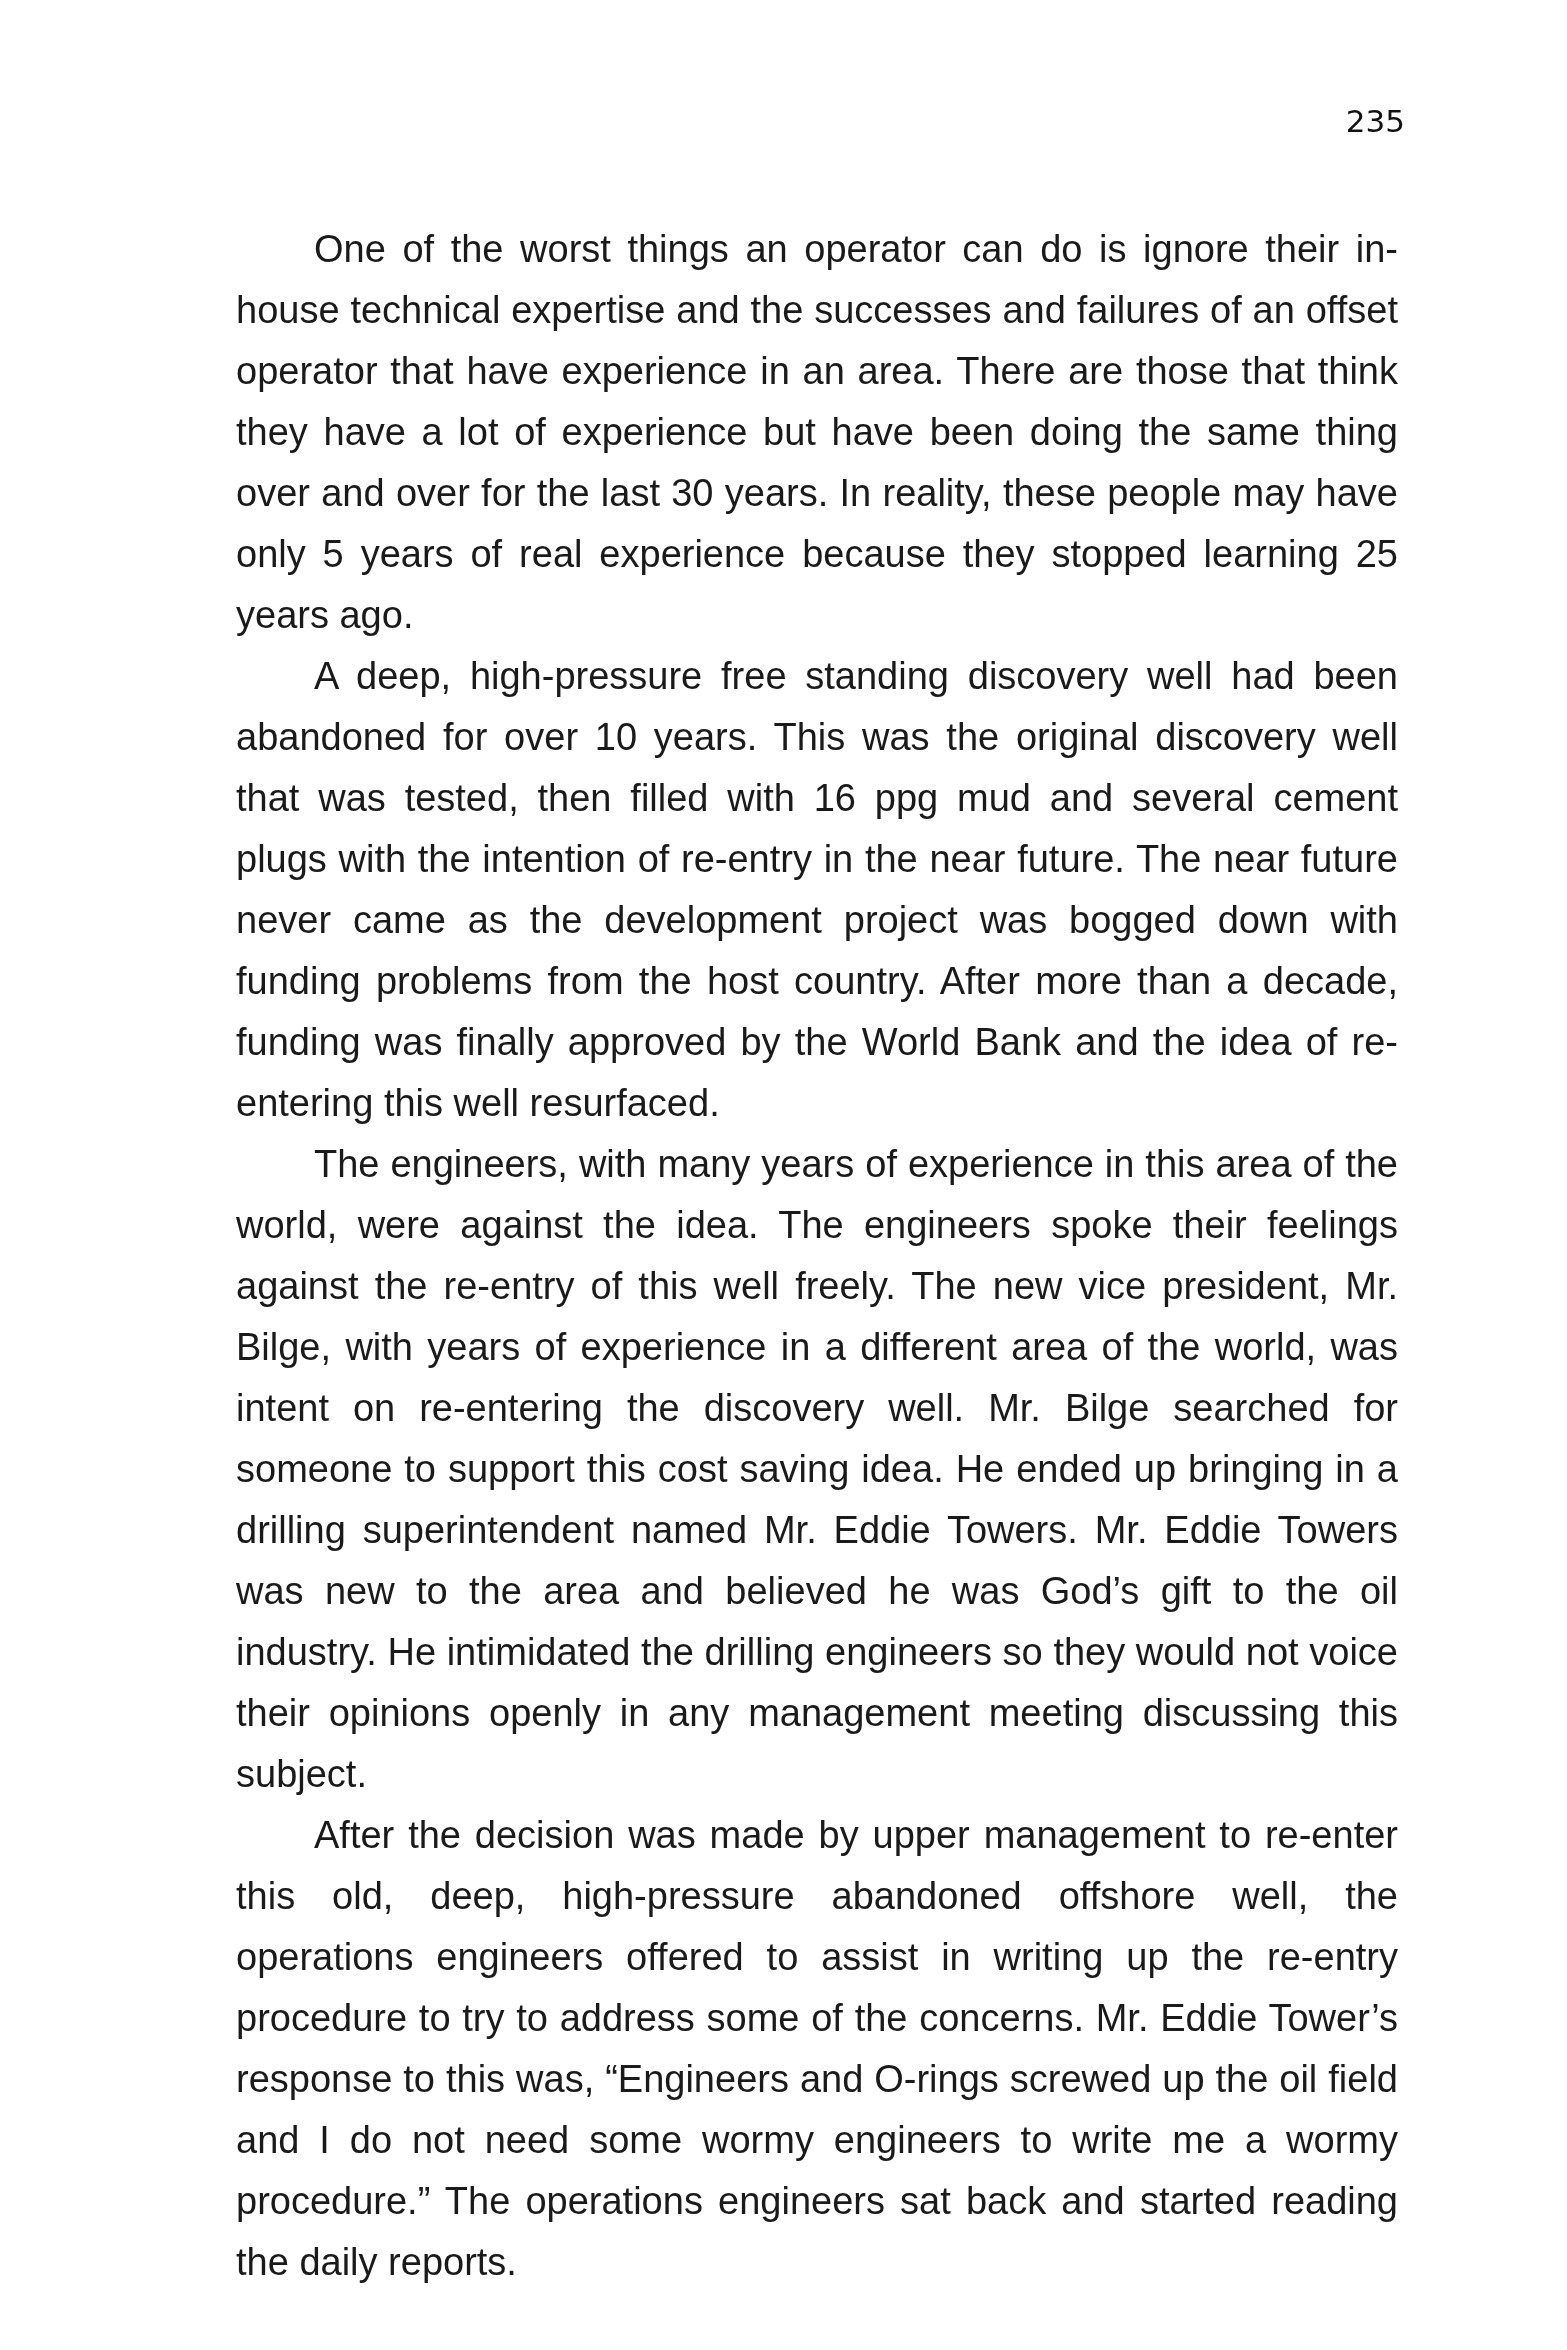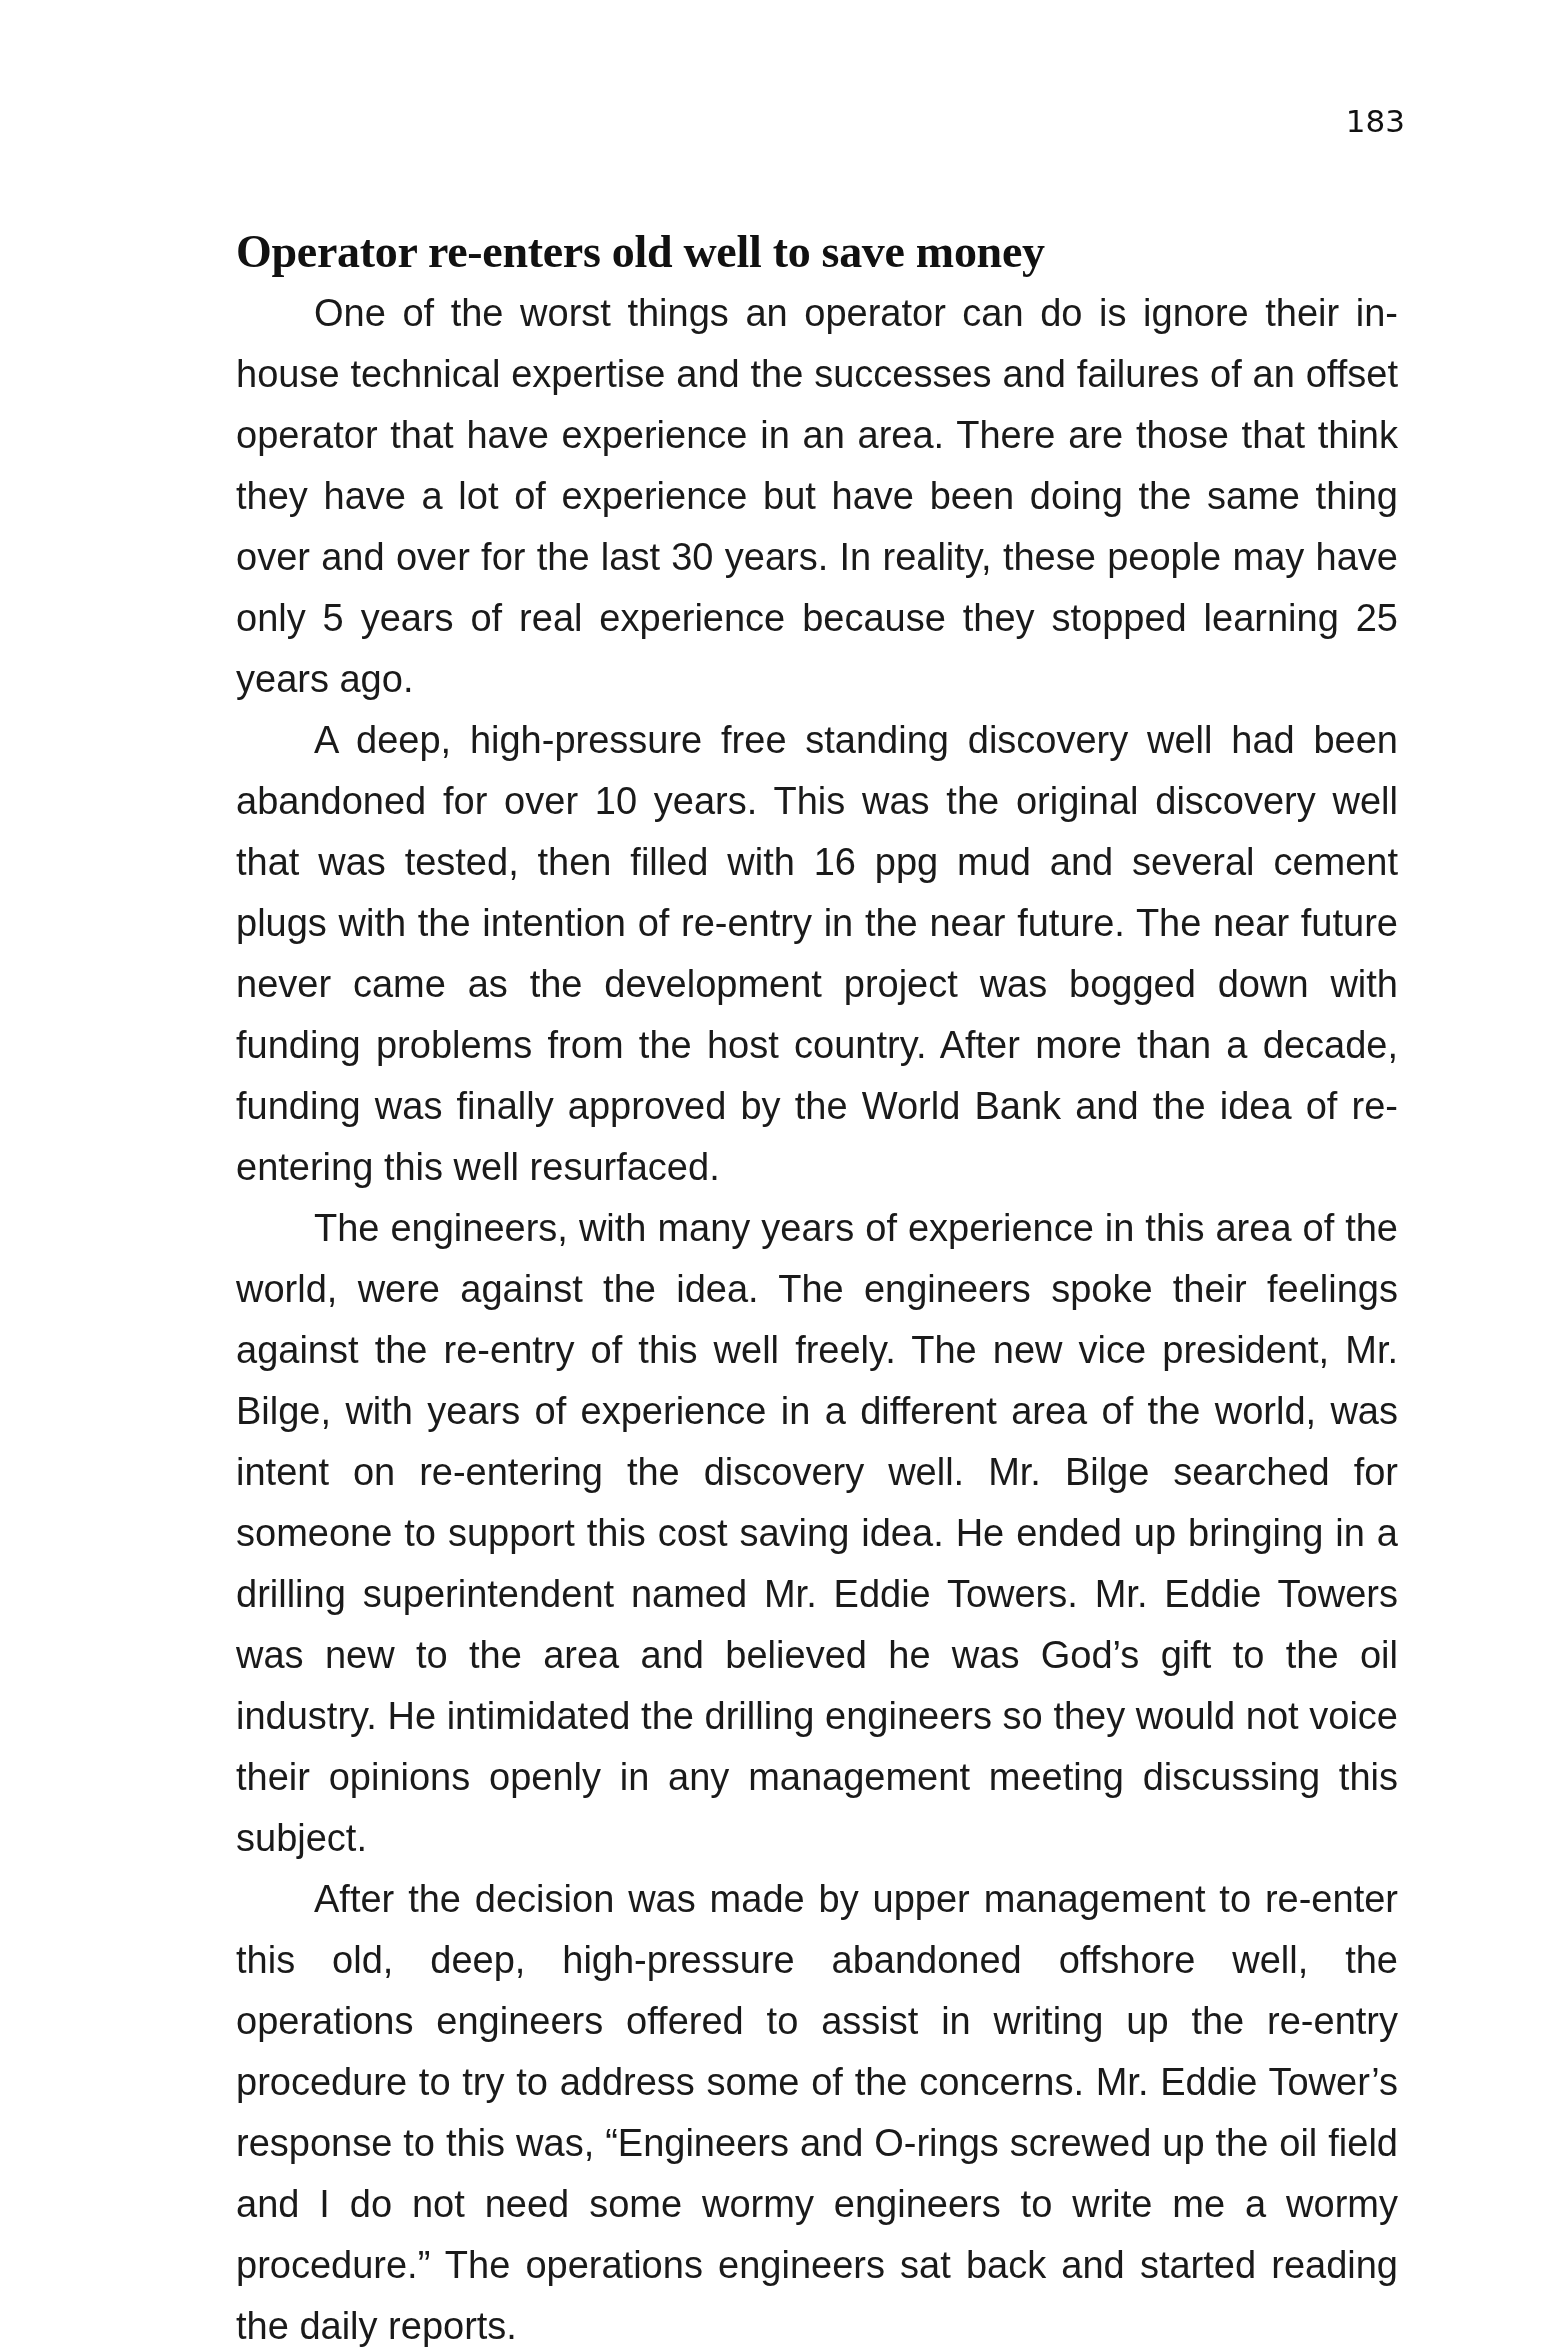--- a/index.html
+++ b/index.html
@@ -46,22 +46,21 @@
       text-align: justify;
       text-indent: 78px;
       margin: 0;
       color: #1a1a1a;
       hyphens: manual;
     }
   </style>
 </head>
 <body>
 
-<div class="page-number">183</div>
+<div class="page-number">235</div>
 
 <div class="content">
-  <h2 class="heading">Operator re-enters old well to save money</h2>
   <p class="para">One of the worst things an operator can do is ignore their in-house technical expertise and the successes and failures of an offset operator that have experience in an area. There are those that think they have a lot of experience but have been doing the same thing over and over for the last 30 years. In reality, these people may have only 5 years of real experience because they stopped learning 25 years ago.</p>
   <p class="para">A deep, high-pressure free standing discovery well had been abandoned for over 10 years. This was the original discovery well that was tested, then filled with 16 ppg mud and several cement plugs with the intention of re-entry in the near future. The near future never came as the development project was bogged down with funding problems from the host country. After more than a decade, funding was finally approved by the World Bank and the idea of re-entering this well resurfaced.</p>
   <p class="para">The engineers, with many years of experience in this area of the world, were against the idea. The engineers spoke their feelings against the re-entry of this well freely. The new vice president, Mr. Bilge, with years of experience in a different area of the world, was intent on re-entering the discovery well. Mr. Bilge searched for someone to support this cost saving idea. He ended up bringing in a drilling superintendent named Mr. Eddie Towers. Mr. Eddie Towers was new to the area and believed he was God’s gift to the oil industry. He intimidated the drilling engineers so they would not voice their opinions openly in any management meeting discussing this subject.</p>
   <p class="para">After the decision was made by upper management to re-enter this old, deep, high-pressure abandoned offshore well, the operations engineers offered to assist in writing up the re-entry procedure to try to address some of the concerns. Mr. Eddie Tower’s response to this was, “Engineers and O-rings screwed up the oil field and I do not need some wormy engineers to write me a wormy procedure.” The operations engineers sat back and started reading the daily reports.</p>
 </div>
 
 
 </body></html>

